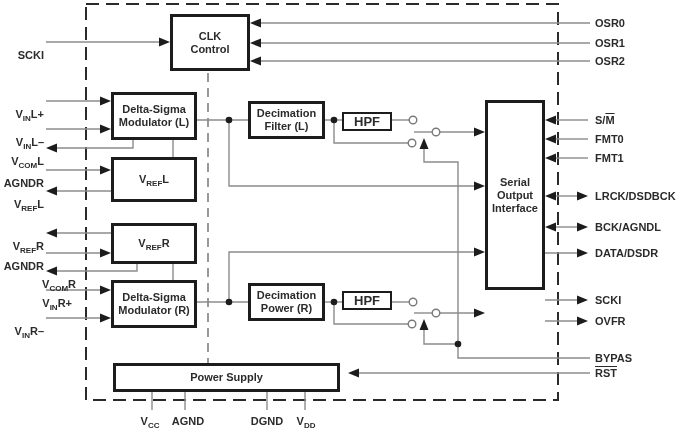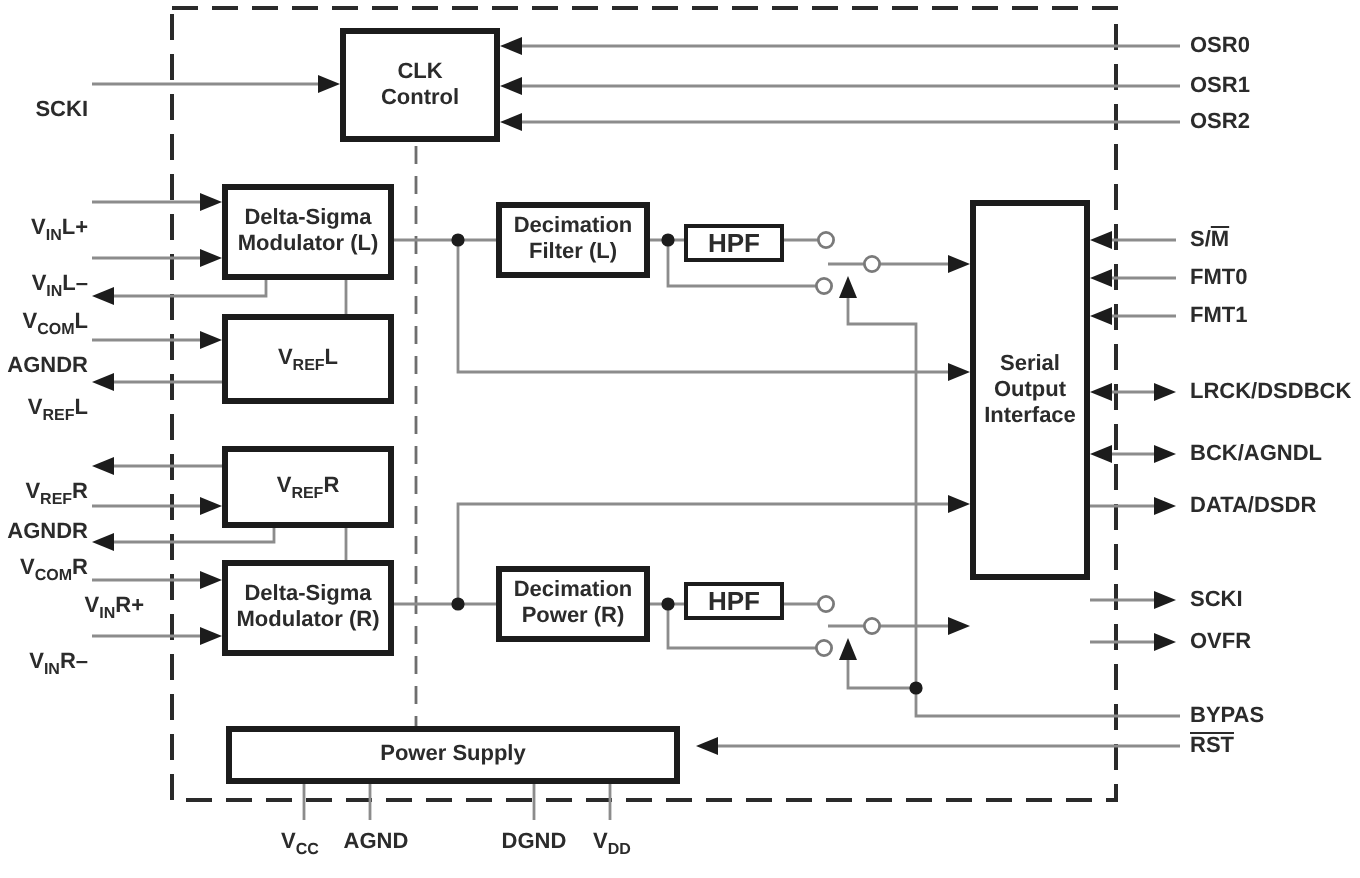--- a/index.html
+++ b/index.html
@@ -201,21 +201,21 @@
   </div>
 
   <div class="pl" style="top:35px;"><span>SCKI</span></div>
   <div class="pl" style="top:94px;"><span>V</span><sub>IN</sub><span>L+</span></div>
   <div class="pl" style="top:122px;"><span>V</span><sub>IN</sub><span>L–</span></div>
   <div class="pl" style="top:141px;"><span>V</span><sub>COM</sub><span>L</span></div>
   <div class="pl" style="top:163px;"><span>AGNDR</span></div>
   <div class="pl" style="top:184px;"><span>V</span><sub>REF</sub><span>L</span></div>
   <div class="pl" style="top:226px;"><span>V</span><sub>REF</sub><span>R</span></div>
   <div class="pl" style="top:246px;"><span>AGNDR</span></div>
-  <div class="pl" style="top:264px;"><span>V</span><sub>COM</sub><span>R</span></div>
+  <div class="pl" style="top:264px;padding-left:32px;"><span>V</span><sub>COM</sub><span>R</span></div>
   <div class="pl" style="top:283px;padding-left:28px;"><span>V</span><sub>IN</sub><span>R+</span></div>
   <div class="pl" style="top:311px;"><span>V</span><sub>IN</sub><span>R–</span></div>
 
   <div class="pr" style="top:16px;"><span>OSR0</span></div>
   <div class="pr" style="top:36px;"><span>OSR1</span></div>
   <div class="pr" style="top:54px;"><span>OSR2</span></div>
   <div class="pr" style="top:113px;"><span>S/</span><span class="ov">M</span></div>
   <div class="pr" style="top:132px;"><span>FMT0</span></div>
   <div class="pr" style="top:151px;"><span>FMT1</span></div>
   <div class="pr" style="top:189px;"><span>LRCK/DSDBCK</span></div>

